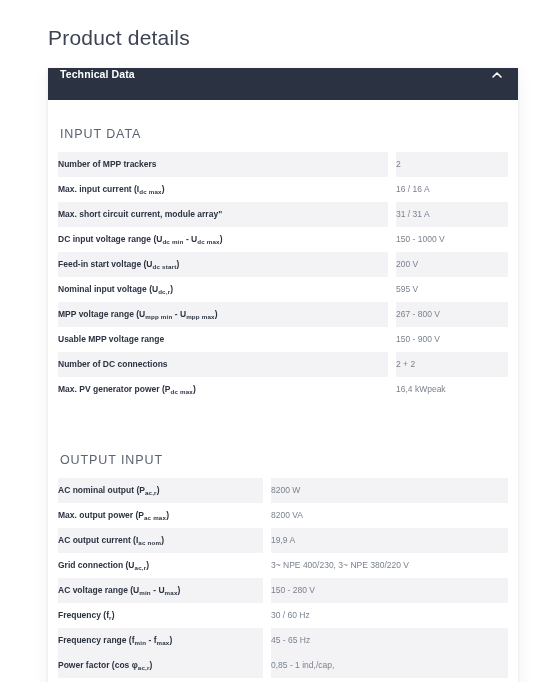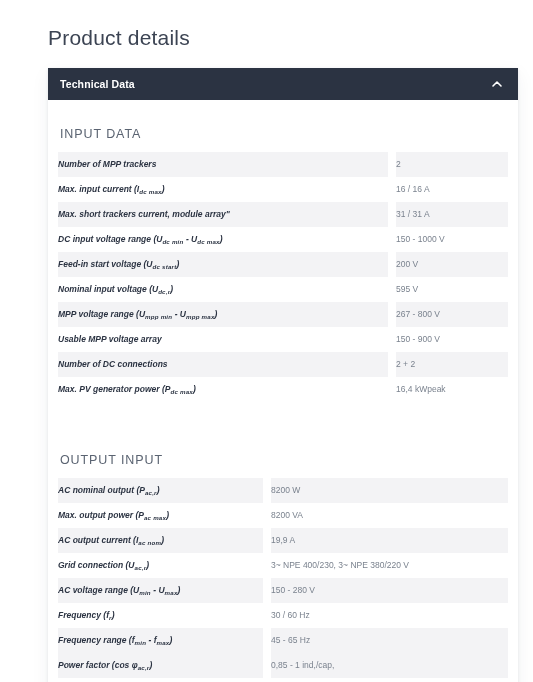--- a/index.html
+++ b/index.html
@@ -47,21 +47,20 @@
     width: 470px;
     background: #ffffff;
     box-shadow: 0 1px 3px rgba(40,48,62,0.10), 0 6px 18px rgba(40,48,62,0.06);
   }
 
   
   .accordion-header {
     height: 32px;
     background: #2b3342;
     display: flex;
-    align-items: center;
     justify-content: space-between;
     padding: 0 14px 0 12px;
     cursor: pointer;
     user-select: none;
   }
   .accordion-title {
     color: #ffffff;
     font-size: 10.5px;
     font-weight: bold;
     letter-spacing: 0.1px;
@@ -111,21 +110,20 @@
     padding: 0;
     height: 25px;
   }
   .spec-label {
     color: #2b3342;
     font-weight: bold;
     padding-left: 10px;
     padding-right: 6px;
     white-space: nowrap;
     overflow: hidden;
-    font-style: italic;
   }
   .spec-gap {
     background: #ffffff !important;
     width: 8px;
     padding: 0;
   }
   .spec-value {
     color: #7a828e;
     font-weight: 400;
     padding-left: 8px;
@@ -185,21 +183,21 @@
                 <td class="spec-label">Number of MPP trackers</td>
                 <td class="spec-gap"></td>
                 <td class="spec-value">2</td>
               </tr>
               <tr class="even">
                 <td class="spec-label">Max. input current (I<sub>dc max</sub>)</td>
                 <td class="spec-gap"></td>
                 <td class="spec-value">16 / 16 A</td>
               </tr>
               <tr class="odd">
-                <td class="spec-label">Max. short trackers current, module array"</td>
+                <td class="spec-label">Max. short circuit current, module array"</td>
                 <td class="spec-gap"></td>
                 <td class="spec-value">31 / 31 A</td>
               </tr>
               <tr class="even">
                 <td class="spec-label">DC input voltage range (U<sub>dc min</sub> - U<sub>dc max</sub>)</td>
                 <td class="spec-gap"></td>
                 <td class="spec-value">150 - 1000 V</td>
               </tr>
               <tr class="odd">
                 <td class="spec-label">Feed-in start voltage (U<sub>dc start</sub>)</td>
@@ -210,21 +208,21 @@
                 <td class="spec-label">Nominal input voltage (U<sub>dc,r</sub>)</td>
                 <td class="spec-gap"></td>
                 <td class="spec-value">595 V</td>
               </tr>
               <tr class="odd">
                 <td class="spec-label">MPP voltage range (U<sub>mpp min</sub> - U<sub>mpp max</sub>)</td>
                 <td class="spec-gap"></td>
                 <td class="spec-value">267 - 800 V</td>
               </tr>
               <tr class="even">
-                <td class="spec-label">Usable MPP voltage array</td>
+                <td class="spec-label">Usable MPP voltage range</td>
                 <td class="spec-gap"></td>
                 <td class="spec-value">150 - 900 V</td>
               </tr>
               <tr class="odd">
                 <td class="spec-label">Number of DC connections</td>
                 <td class="spec-gap"></td>
                 <td class="spec-value">2 + 2</td>
               </tr>
               <tr class="even">
                 <td class="spec-label">Max. PV generator power (P<sub>dc max</sub>)</td>

